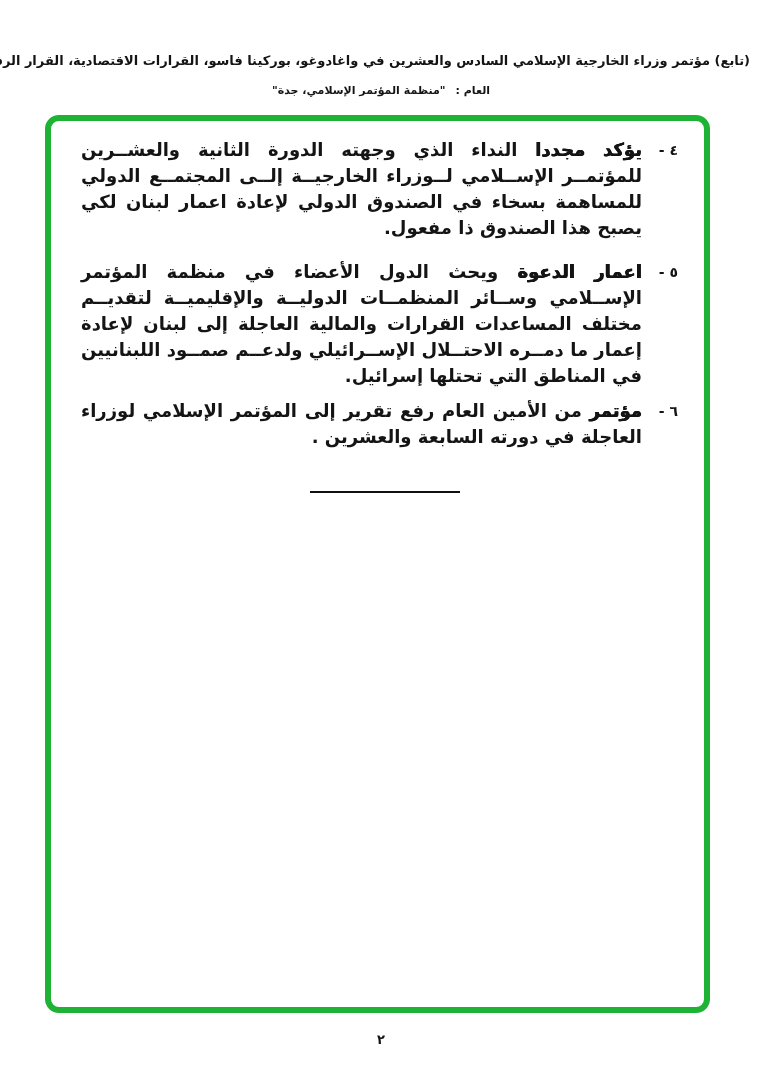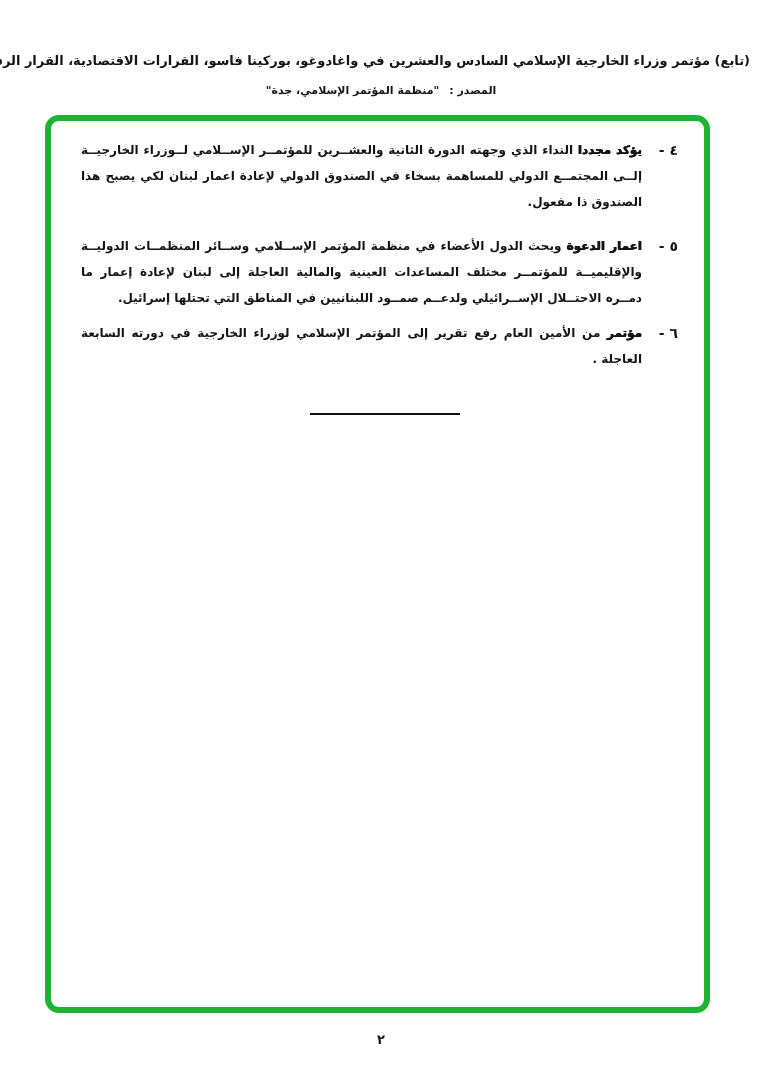--- a/index.html
+++ b/index.html
@@ -61,21 +61,21 @@
     flex: 0 0 36px;
     width: 36px;
     font-size: 14px;
     font-weight: bold;
     line-height: 26px;
     text-align: right;
     white-space: nowrap;
   }
   .ptext {
     flex: 1 1 auto;
-    font-size: 12px;
+    font-size: 18px;
     font-weight: bold;
     line-height: 26px;
     text-align: justify;
   }
   .lead {
     text-shadow: 0.35px 0 0 currentColor, -0.35px 0 0 currentColor;
   }
   .divider {
     width: 150px;
     height: 0;
@@ -95,47 +95,47 @@
   }
 </style>
 </head>
 <body>
 
 <div class="page">
 
   <div class="header-line1">(تابع) مؤتمر وزراء الخارجية الإسلامي السادس والعشرين في واغادوغو، بوركينا فاسو، القرارات الاقتصادية، القرار الرقم ٢٦/١١-أق</div>
 
   <div class="header-line2">
-    <span class="src-label">المصدر :</span><span>"منظمة المؤتمر الإسلامي، جدة"</span>
+    <span class="src-label">العام :</span><span>"منظمة المؤتمر الإسلامي، جدة"</span>
   </div>
 
   <div class="resolution-box">
     <div class="box-content">
 
       <div class="para">
         <div class="marker">٤ -</div>
         <div class="ptext">
           <span class="lead">يؤكد مجددا</span>
           <span>النداء الذي وجهته الدورة الثانية والعشــرين للمؤتمــر الإســلامي لــوزراء الخارجيــة إلــى المجتمــع الدولي للمساهمة بسخاء في الصندوق الدولي لإعادة اعمار لبنان لكي يصبح هذا الصندوق ذا مفعول.</span>
         </div>
       </div>
 
       <div class="para">
         <div class="marker">٥ -</div>
         <div class="ptext">
           <span class="lead">اعمار الدعوة</span>
-          <span>ويحث الدول الأعضاء في منظمة المؤتمر الإســلامي وســائر المنظمــات الدوليــة والإقليميــة للمؤتمــر مختلف المساعدات العينية والمالية العاجلة إلى لبنان لإعادة إعمار ما دمــره الاحتــلال الإســرائيلي ولدعــم صمــود اللبنانيين في المناطق التي تحتلها إسرائيل.</span>
+          <span>ويحث الدول الأعضاء في منظمة المؤتمر الإســلامي وســائر المنظمــات الدوليــة والإقليميــة لتقديــم مختلف المساعدات القرارات والمالية العاجلة إلى لبنان لإعادة إعمار ما دمــره الاحتــلال الإســرائيلي ولدعــم صمــود اللبنانيين في المناطق التي تحتلها إسرائيل.</span>
         </div>
       </div>
 
       <div class="para tight">
         <div class="marker">٦ -</div>
         <div class="ptext">
           <span class="lead">مؤتمر</span>
-          <span>من الأمين العام رفع تقرير إلى المؤتمر الإسلامي لوزراء الخارجية في دورته السابعة العاجلة .</span>
+          <span>من الأمين العام رفع تقرير إلى المؤتمر الإسلامي لوزراء العاجلة في دورته السابعة والعشرين .</span>
         </div>
       </div>
 
       <div class="divider"></div>
 
     </div>
   </div>
 
   <div class="page-number">٢</div>
 

